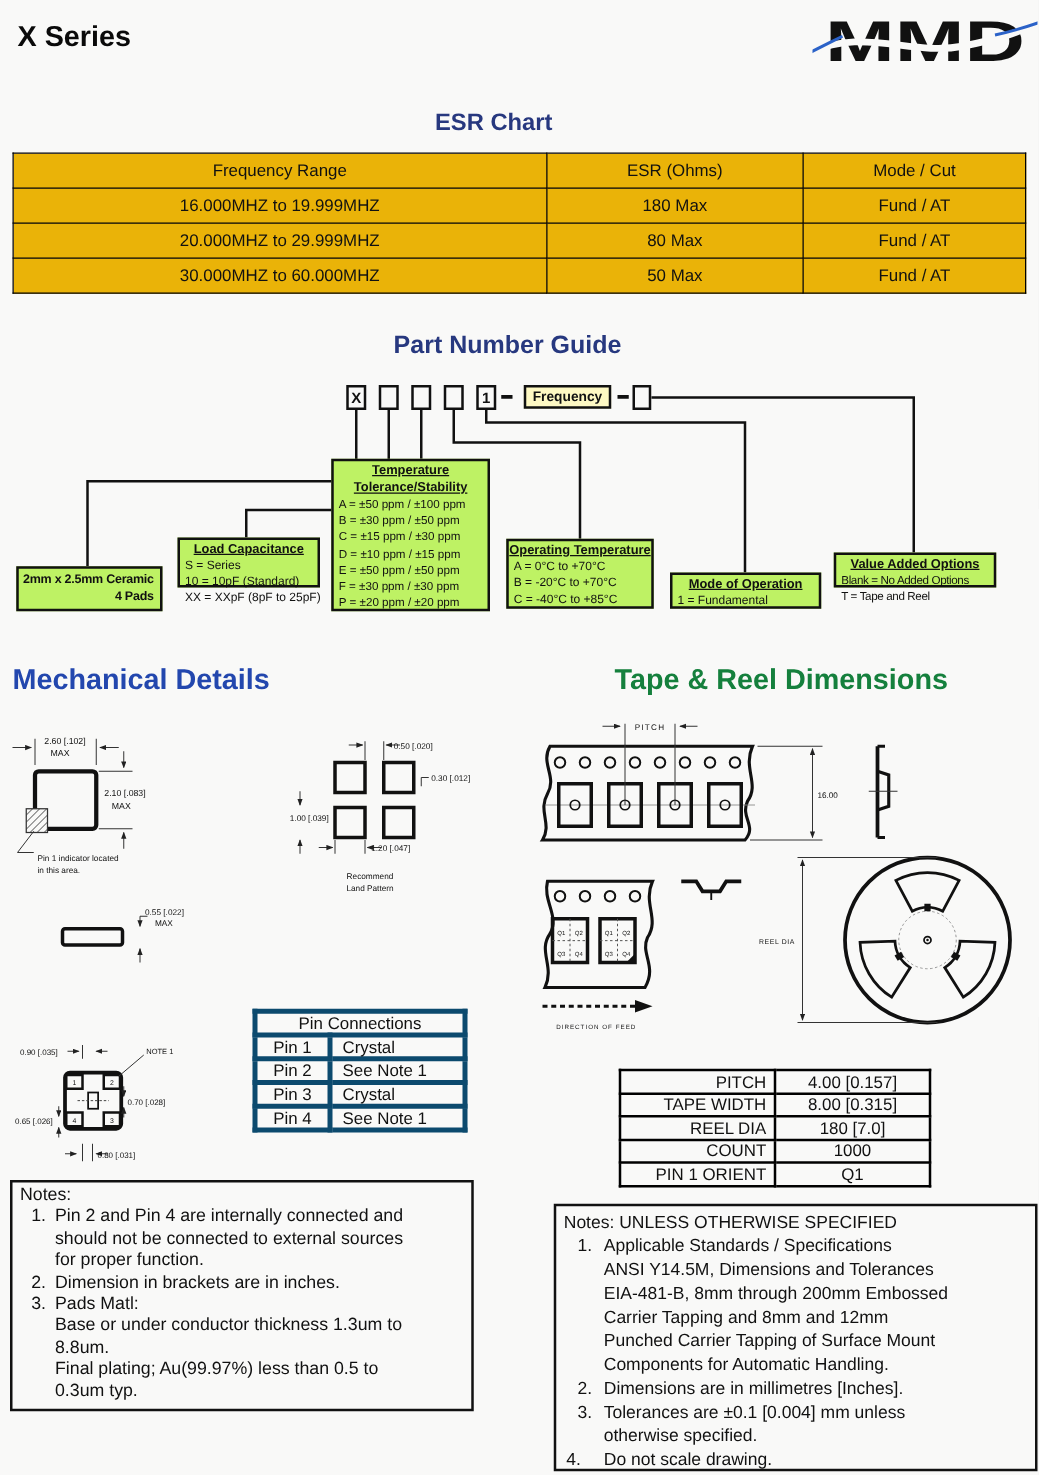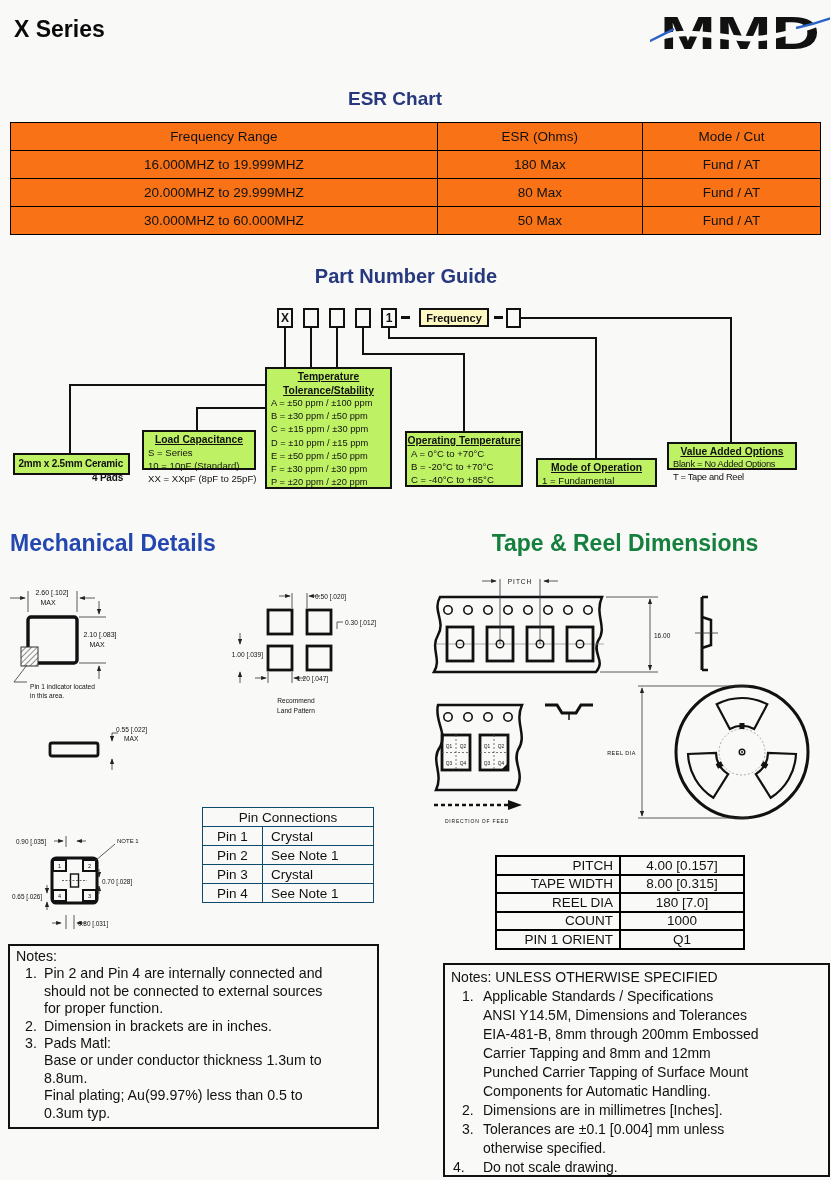--- a/index.html
+++ b/index.html
@@ -14,21 +14,21 @@
   
   .doc-h { position:absolute; font-weight:bold; }
   #esr-h  { left:0; width:790px; top:88px; font-size:19px; text-align:center; color:#27387f; }
   #png-h  { left:0; width:812px; top:265px; font-size:20px; text-align:center; color:#27387f; }
   #mech-h { left:10px; top:530px; font-size:23px; color:#2347ae; }
   #tape-h { left:425px; top:530px; width:400px; text-align:center; font-size:23px; color:#15803d; }
 
   
   .esr-table { position:absolute; left:10px; top:122px; width:811px; border-collapse:collapse; }
   .esr-table th, .esr-table td { border:1.6px solid #000; font-size:13.5px; font-weight:normal;
-                                 text-align:center; height:28px; background:#f97316;margin-top:28px; }
+                                 text-align:center; height:28px; background:#eab308;margin-top:28px; }
 
   
   .png-wrap { position:absolute; left:0; top:300px; width:831px; height:212px; }
   .png-lines { position:absolute; left:0; top:0; width:831px; height:212px; }
   .slot { position:absolute; width:16px; height:20px; border:2px solid #111; background:#f9f9f8;
           font-size:12px; font-weight:bold; text-align:center; line-height:17px; z-index:2; }
   .slot-freq { position:absolute; left:419px; top:8px; width:70px; height:19px; border:2px solid #111;
                background:#fef9c3; font-size:11px; font-weight:bold; text-align:center; line-height:16px; z-index:2; }
   .pdash { position:absolute; width:9px; height:2.5px; background:#111; z-index:2; }
   .pn-box { position:absolute; border:2px solid #111; background:#bef264; z-index:2; }
@@ -40,21 +40,21 @@
   #pn-pkg { text-align:right; font-weight:bold; font-size:10px; line-height:14px;
             padding:2px 5px 0 0; letter-spacing:-0.2px; white-space:nowrap; }
 
   
   .mech-svg { position:absolute; left:0; top:565px; width:410px; height:380px; }
   .tape-svg { position:absolute; left:410px; top:565px; width:421px; height:285px; }
   svg text { font-family:"Liberation Sans", sans-serif; fill:#111; }
 
   
   .pin-table { position:absolute; left:202px; top:807px; width:172px; border-collapse:collapse; }
-  .pin-table td { border:1px solid #0c4a6e; font-size:13.5px; height:19px; background:#f9f9f8;margin-left:39px; }
+  .pin-table td { border:4px solid #0c4a6e; font-size:13.5px; height:19px; background:#f9f9f8;margin-left:39px; }
   .pt-head { text-align:center; }
   .pt-c { width:60px; text-align:center; }
   .pt-l { padding-left:8px; text-align:left; }
 
   
   .reel-table { position:absolute; left:495px; top:855px; width:250px; border-collapse:collapse; }
   .reel-table td { border:2px solid #000; font-size:13.5px; height:18.5px; background:#f9f9f8; }
   .rt-l { width:124px; text-align:right; padding-right:6px; }
   .rt-v { text-align:center; }
 
@@ -130,21 +130,21 @@
     <div class="slot" style="left:277px; top:8px;">X</div>
     <div class="slot" style="left:303px; top:8px;"></div>
     <div class="slot" style="left:329px; top:8px;"></div>
     <div class="slot" style="left:355px; top:8px;"></div>
     <div class="slot" style="left:381px; top:8px;">1</div>
     <div class="pdash" style="left:401px; top:16px;"></div>
     <div class="slot-freq">Frequency</div>
     <div class="pdash" style="left:494px; top:16px;"></div>
     <div class="slot" style="left:506px; top:8px; width:15px;"></div>
 
-    <div class="pn-box" id="pn-pkg" style="left:13px; top:153px; width:117px; height:22px;">
+    <div class="pn-box" id="pn-pkg" style="left:13px; top:153px; width:117px; height:36px;">
       <div>2mm x 2.5mm Ceramic</div>
       <div>4 Pads</div>
     </div>
 
     <div class="pn-box" style="left:142px; top:130px; width:114px; height:40px;">
       <div class="pn-title">Load Capacitance</div>
       <div class="pn-item">S = Series</div>
       <div class="pn-item">10 = 10pF (Standard)</div>
       <div class="pn-item">XX = XXpF (8pF to 25pF)</div>
     </div>

